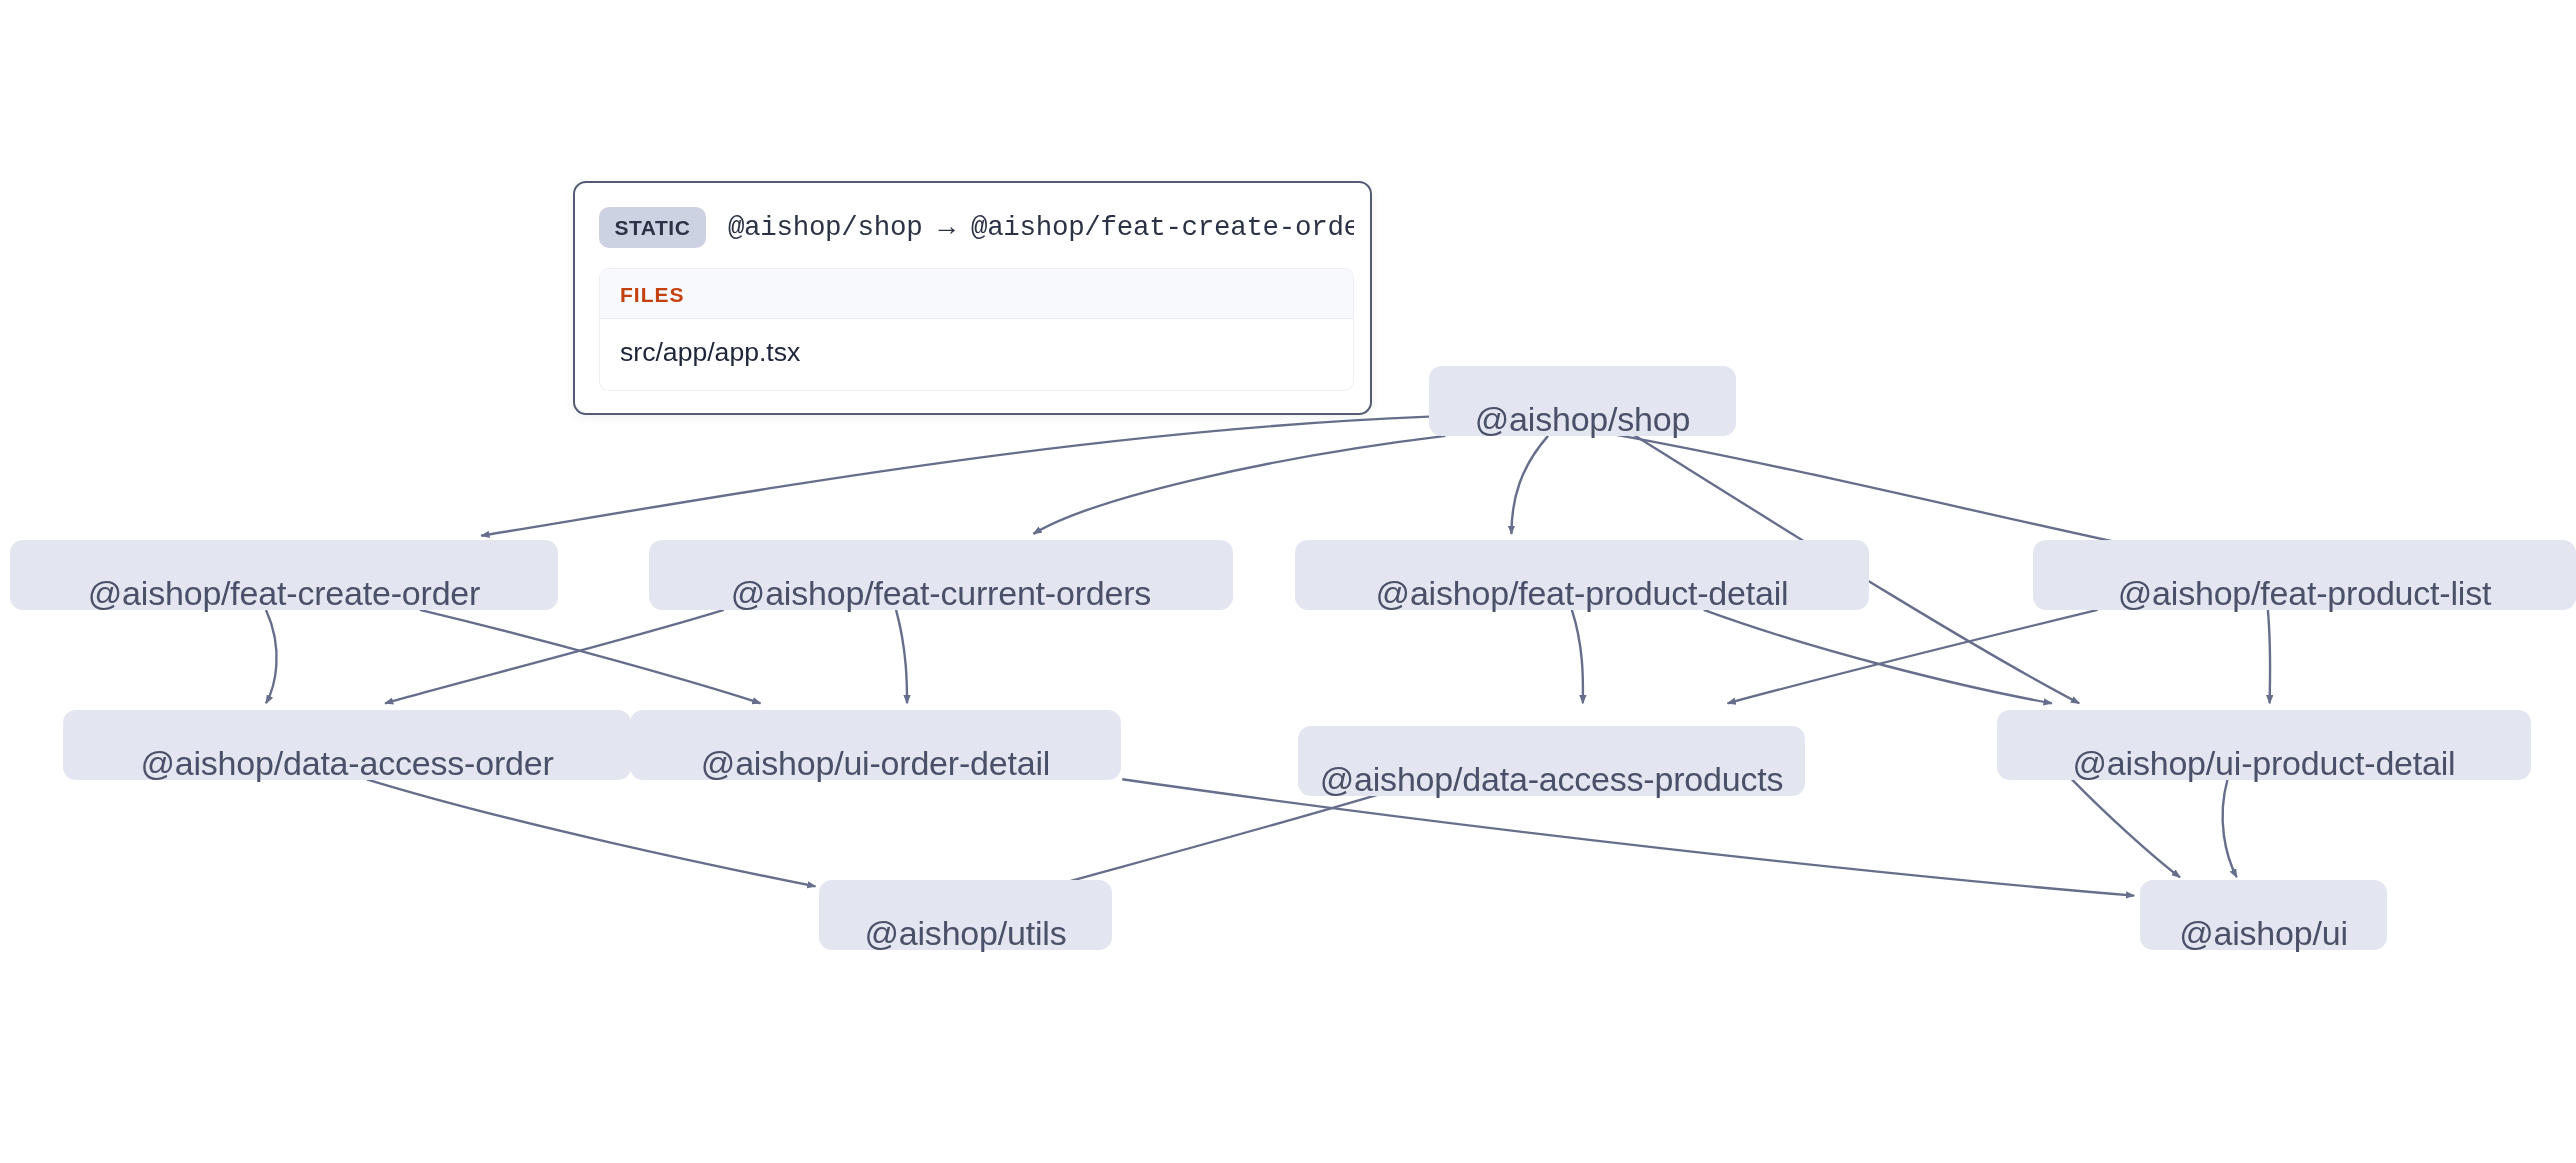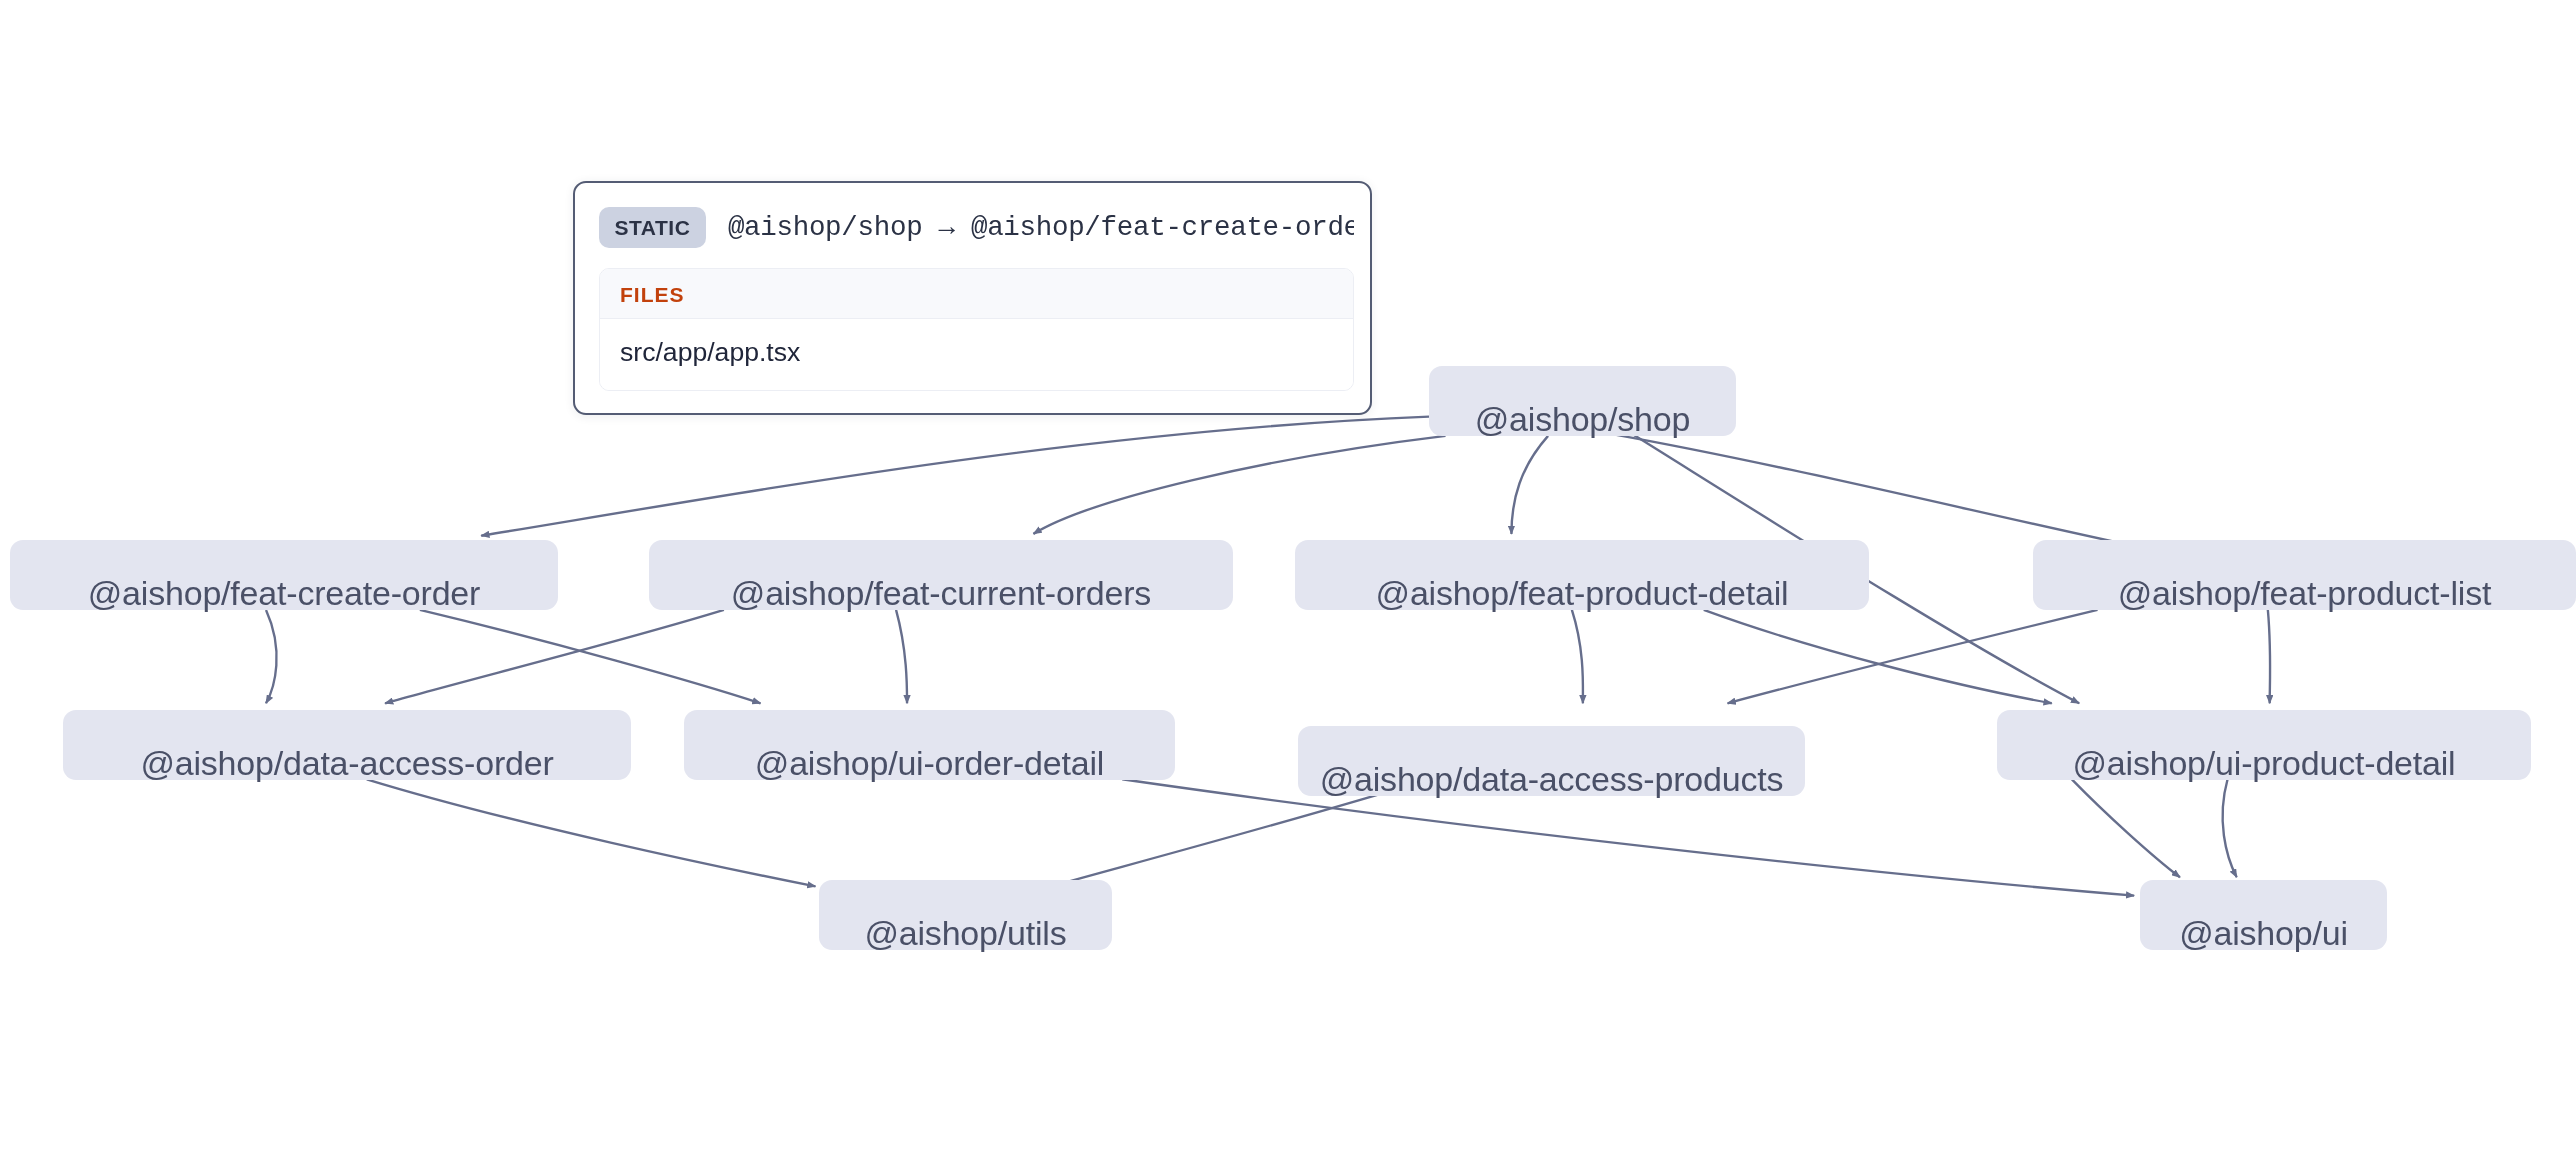--- a/index.html
+++ b/index.html
@@ -158,21 +158,21 @@
       </div>
       <div class="node" style="left: 1295px; top: 540px; width: 574px;">
         <span class="node-label">@aishop/feat-product-detail</span>
       </div>
       <div class="node" style="left: 2033px; top: 540px; width: 543px;">
         <span class="node-label">@aishop/feat-product-list</span>
       </div>
       <div class="node" style="left: 33px; top: 710px; width: 568px; margin-left: 30px;">
         <span class="node-label">@aishop/data-access-order</span>
       </div>
-      <div class="node" style="left: 684px; top: 710px; width: 491px;">
+      <div class="node" style="left: 630px; top: 710px; width: 491px;">
         <span class="node-label">@aishop/ui-order-detail</span>
       </div>
       <div class="node" style="left: 1298px; top: 710px; width: 507px; margin-top: 16px;">
         <span class="node-label">@aishop/data-access-products</span>
       </div>
       <div class="node" style="left: 1997px; top: 710px; width: 534px;">
         <span class="node-label">@aishop/ui-product-detail</span>
       </div>
       <div class="node" style="left: 819px; top: 880px; width: 293px;">
         <span class="node-label">@aishop/utils</span>

